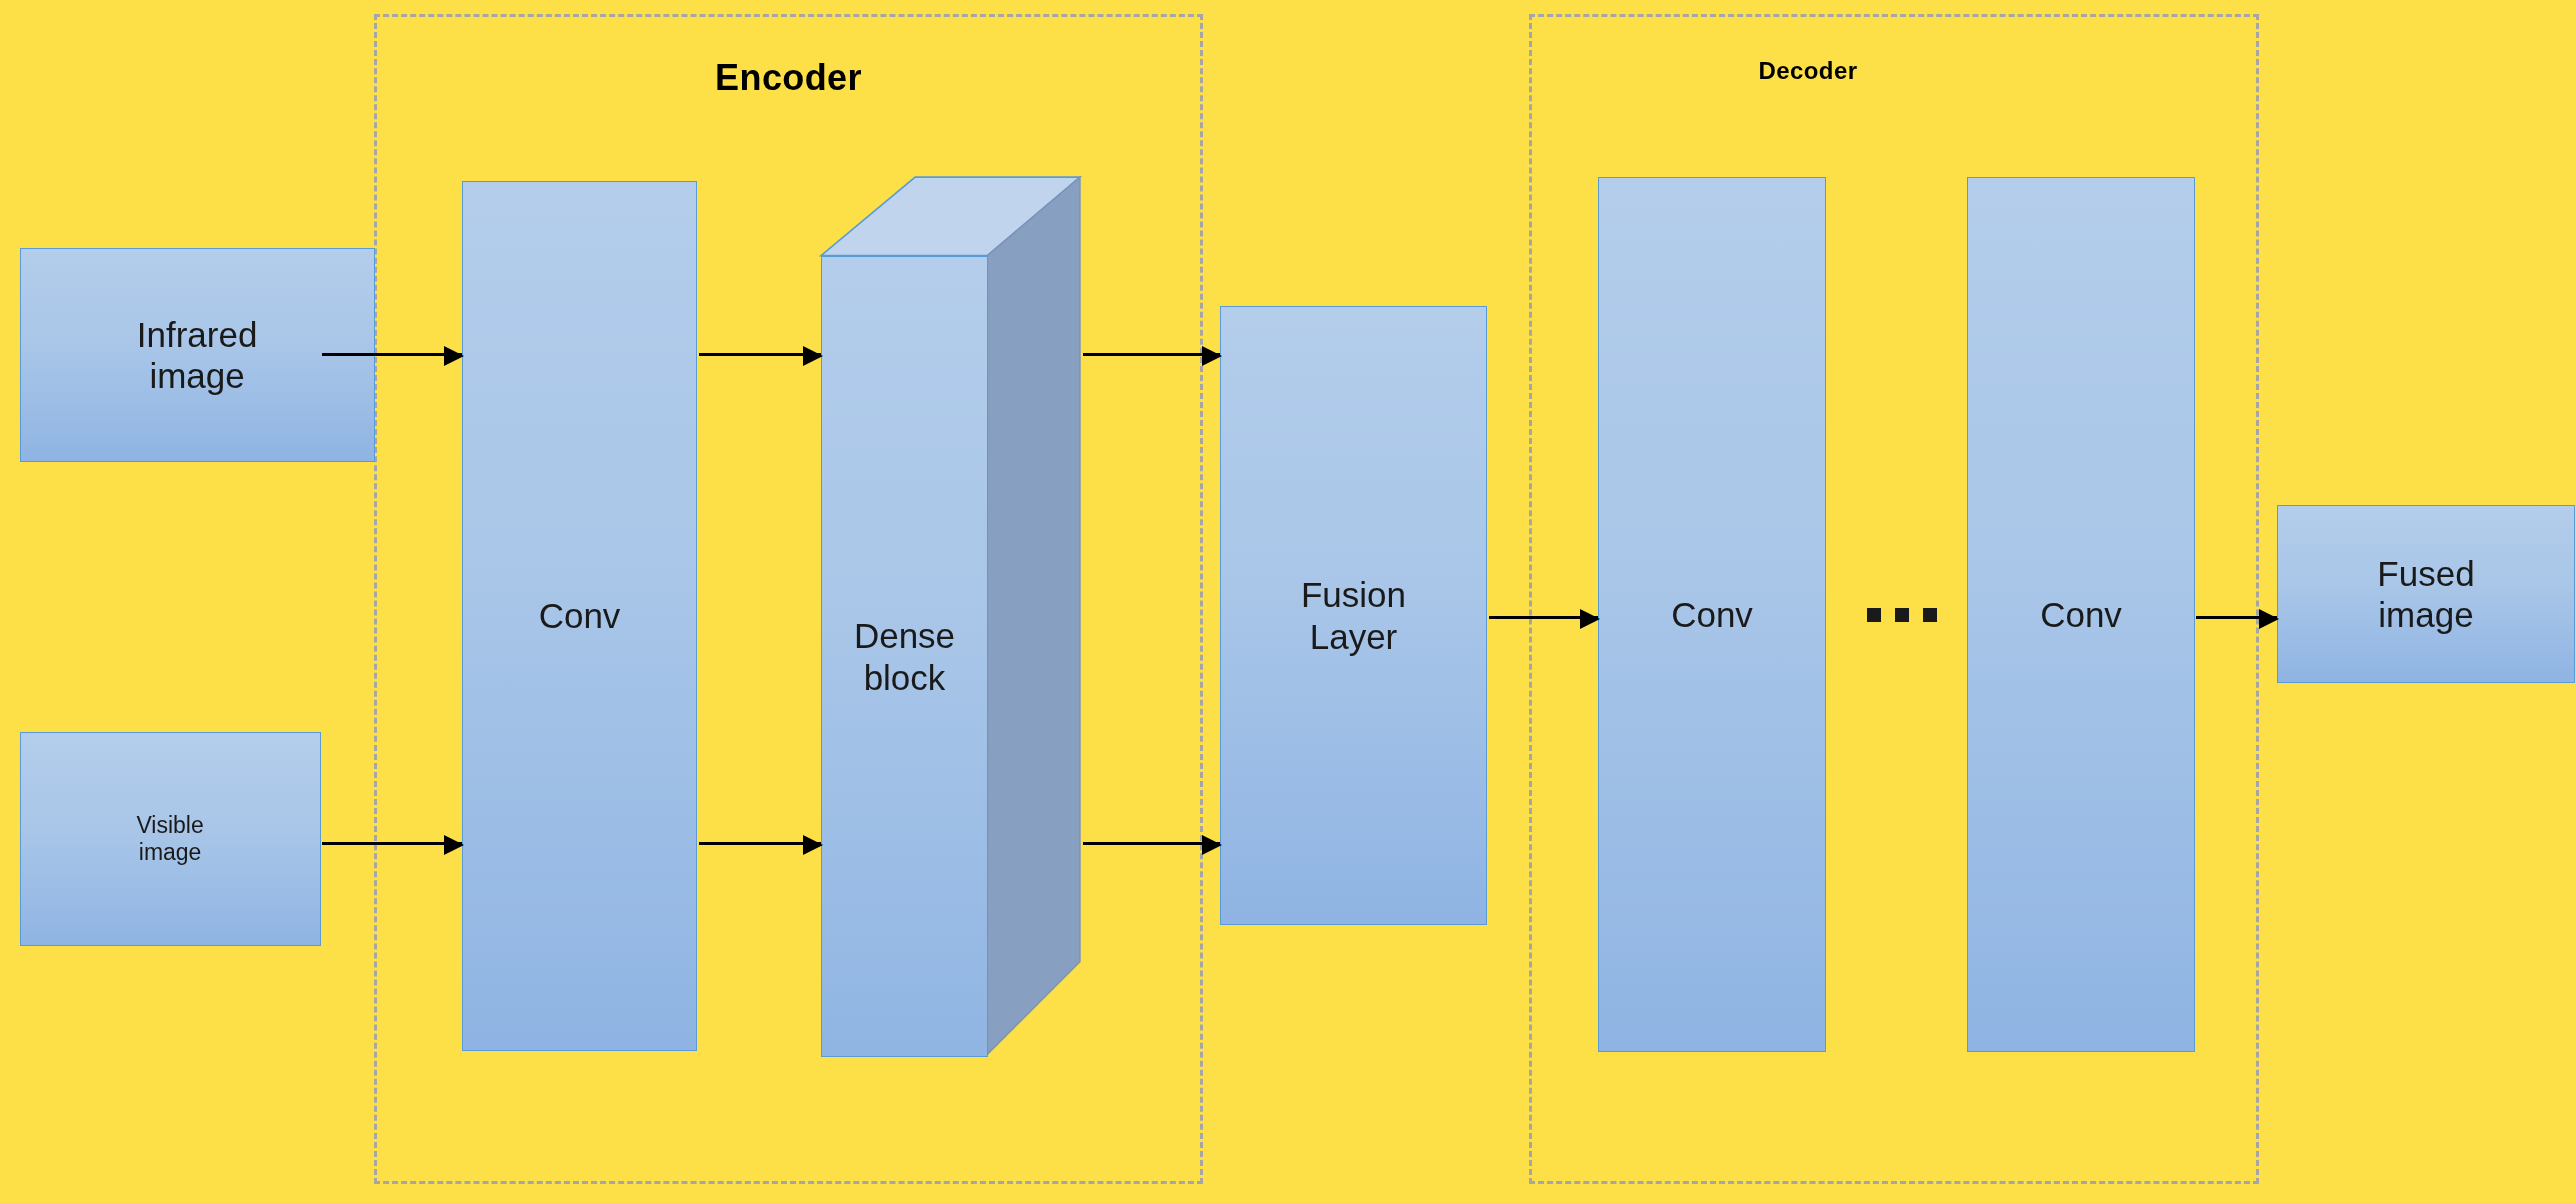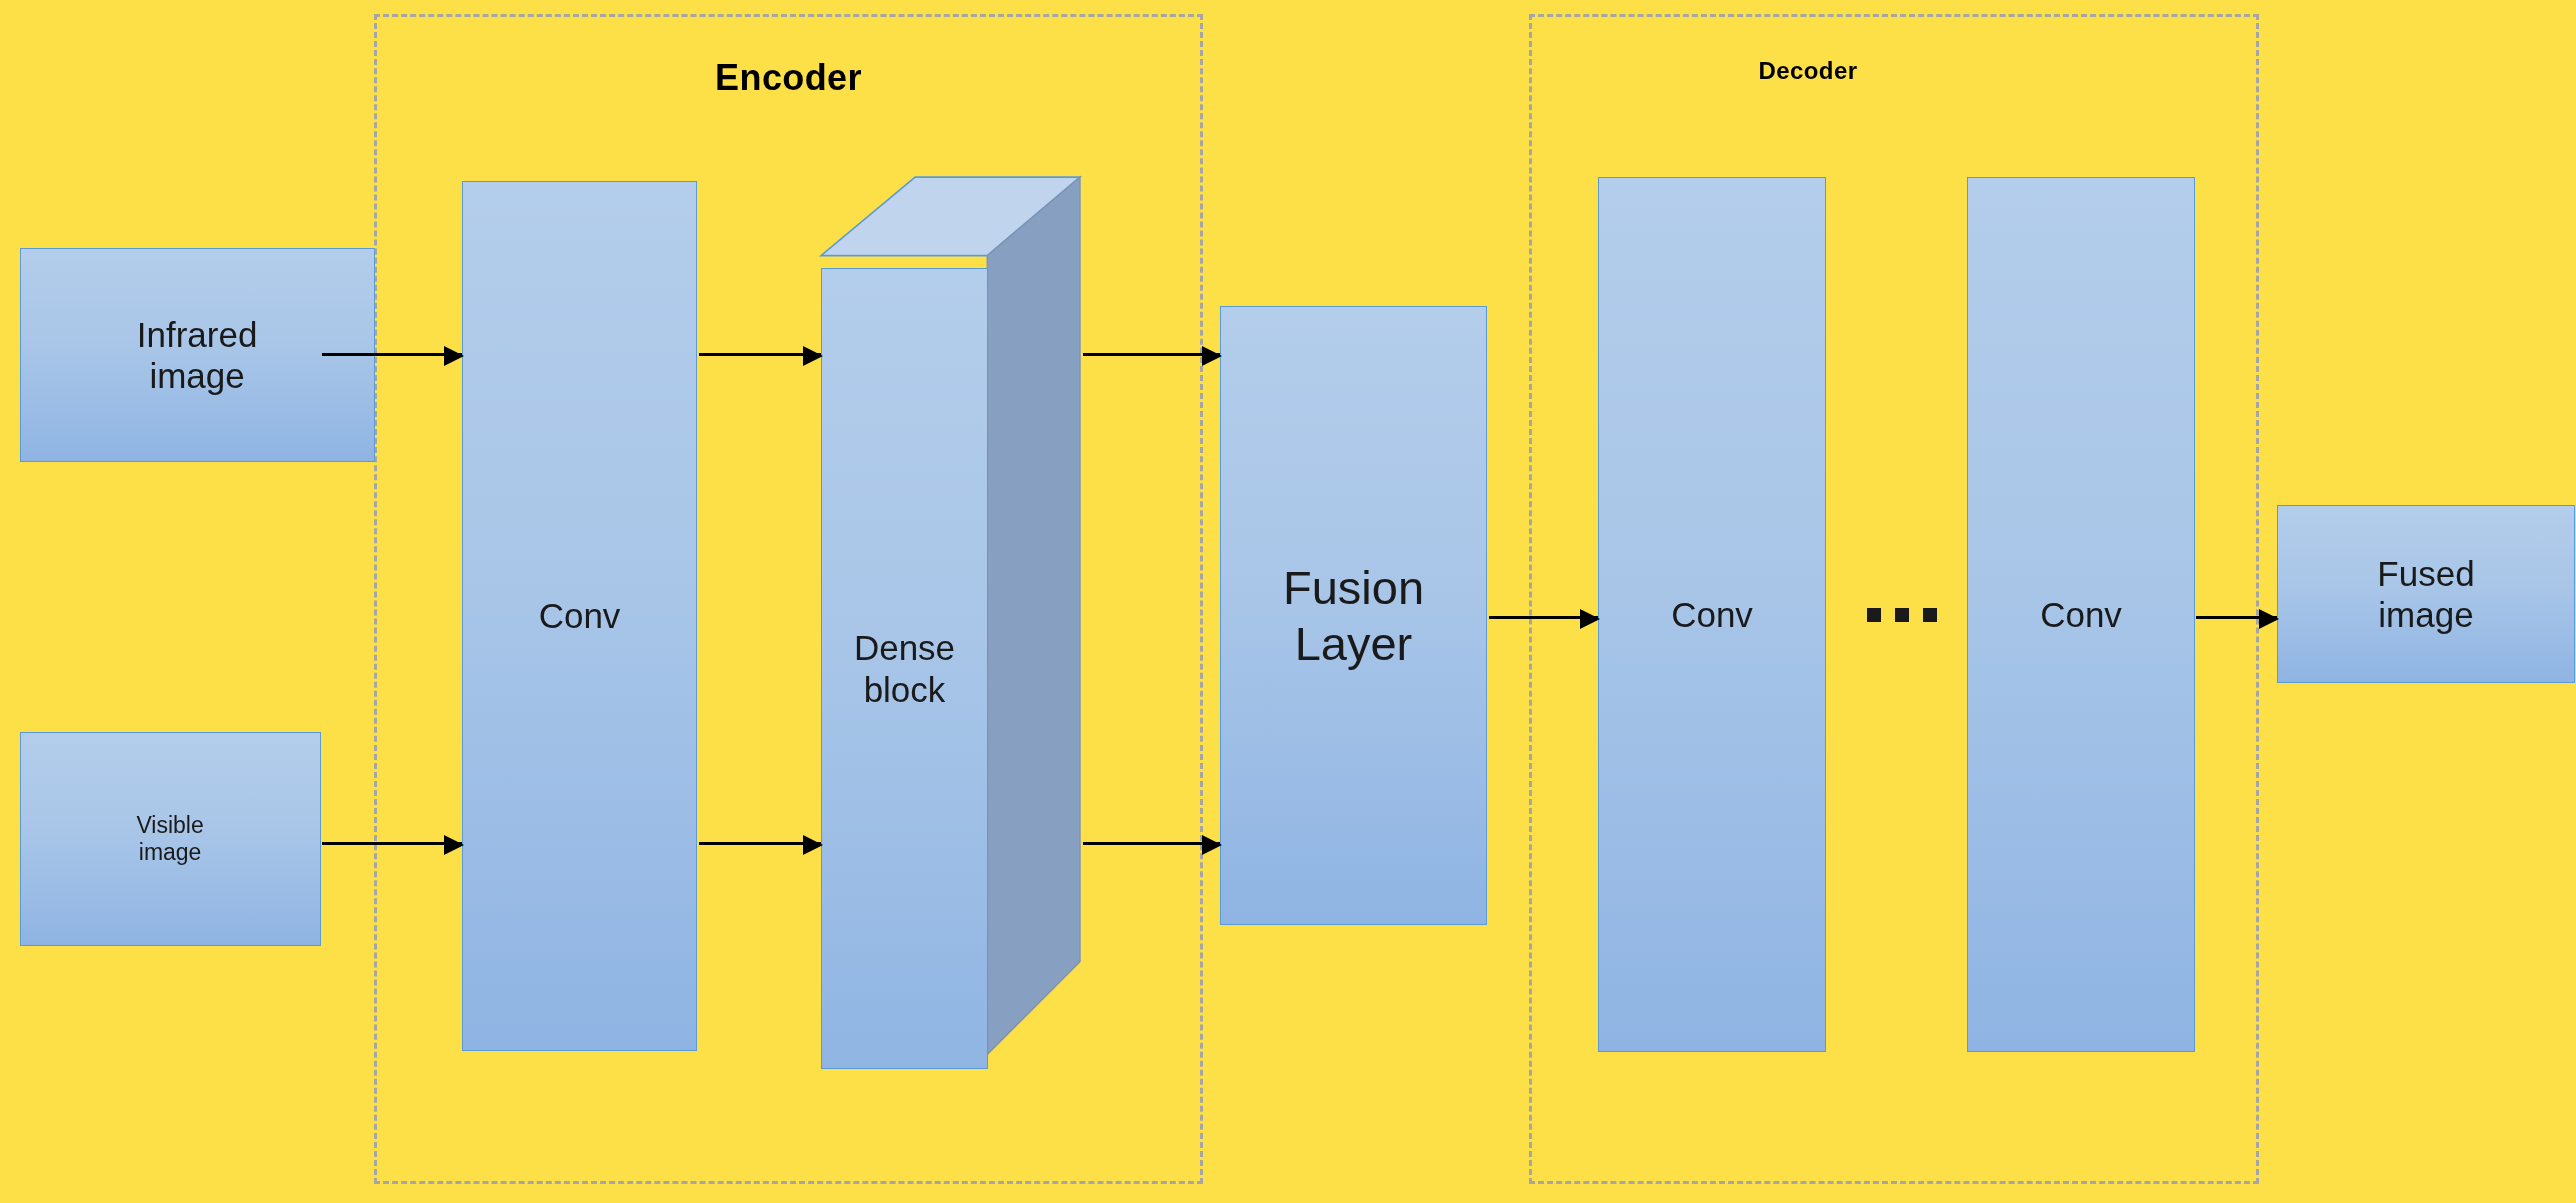--- a/index.html
+++ b/index.html
@@ -59,21 +59,20 @@
   }
   .block3d .face-front {
     position: absolute;
     box-sizing: border-box;
     border: 1.6px solid #5b9bd5;
     background: linear-gradient(to bottom, #b3cdeb 0%, #a9c6e8 45%, #90b5e3 100%);
     display: flex;
     align-items: center;
     justify-content: center;
     z-index: 3;
-    margin-top: 12px;
   }
   .block3d .face-front .label {
     color: #1a1a1a;
     text-align: center;
     line-height: 1.18;
     white-space: pre-line;
   }
   .block3d svg {
     position: absolute;
     left: 0;
@@ -148,21 +147,21 @@
       <polygon points="212,100 330,0 330,1000 212,1118" fill="#879fc0" stroke="#7d94b6" stroke-width="2"></polygon>
     </svg>
 
     <div class="face-front" style="left:0px; top:79px; width:167px; height:801px;">
       <span class="label" style="font-size:35px;">Dense
 block</span>
     </div>
   </div>
 
   <div class="block" style="left:1220px; top:306px; width:267px; height:619px;">
-    <span class="label" style="font-size:47px;">Fusion
+    <span class="label" style="font-size:35px;">Fusion
 Layer</span>
   </div>
 
   <div class="block" style="left:1598px; top:177px; width:228px; height:875px;">
     <span class="label" style="font-size:35px;">Conv</span>
   </div>
 
   <div class="ellipsis" style="left:1867px; top:608px;">
     <span class="dot"></span>
     <span class="dot"></span>

